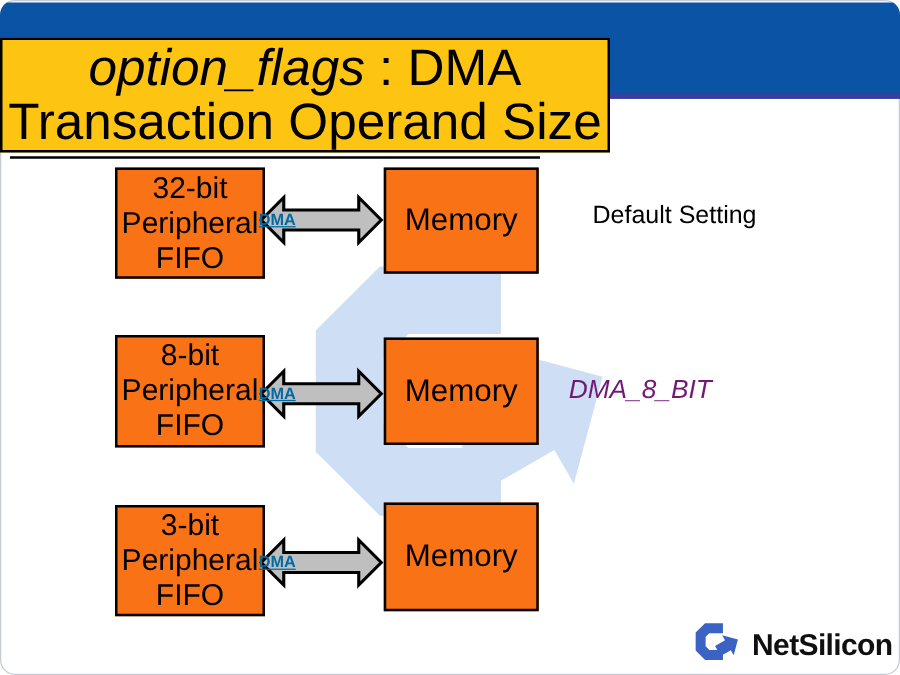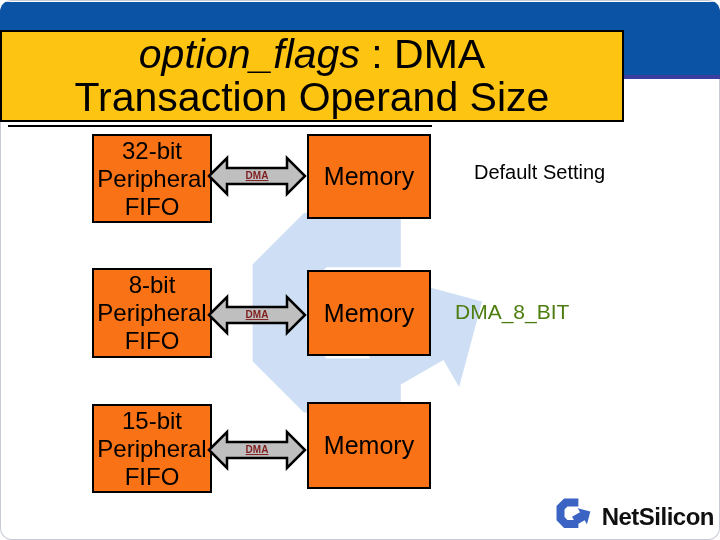--- a/index.html
+++ b/index.html
@@ -3,21 +3,21 @@
 <meta charset="utf-8">
 <style>
   html,body{margin:0;padding:0;background:#fff;}
   .slide{
     position:relative;width:720px;height:540px;background:#ffffff;overflow:hidden;
     font-family:"Liberation Sans", sans-serif;border-radius:12px;
     box-shadow: inset 0 0 0 1px #c6cbd4;
   }
   .top-bar{position:absolute;left:0;top:2px;width:720px;height:73px;background:#0B53A5;border-bottom:4px solid #3B3E9F;z-index:0;}
   .title-box{
-    position:absolute;left:0;top:30px;width:624px;height:92px;background:#FDC512;
+    position:absolute;left:0;top:30px;width:488px;height:92px;background:#FDC512;
     border:2px solid #000;box-sizing:border-box;z-index:3;
     display:flex;flex-direction:column;justify-content:center;align-items:center;
   }
   .title-line{font-size:41px;line-height:43px;color:#000;white-space:nowrap;}
   .title-line i{font-style:italic;}
   .rule{position:absolute;left:8px;top:125px;width:424px;height:2px;background:#000;z-index:2;}
 
   .watermark{position:absolute;left:228px;top:196px;width:300px;height:285px;color:#CEDFF5;z-index:1;}
 
   .box{
@@ -28,26 +28,26 @@
   .mem{width:124px;left:307px;font-size:25px;}
   .r1.fifo{top:134px;height:89px;} .r1.mem{top:134px;height:85px;}
   .r2.fifo{top:268px;height:90px;} .r2.mem{top:270px;height:86px;}
   .r3.fifo{top:404px;height:89px;} .r3.mem{top:402px;height:87px;}
 
   .arrow{position:absolute;left:207px;width:100px;height:48px;z-index:2;}
   .r1.arrow{top:152px;} .r2.arrow{top:291px;} .r3.arrow{top:426px;}
   .arrow svg{position:absolute;left:0;top:0;width:100%;height:100%;}
   .arrow-label{
     position:absolute;left:0;right:0;top:50%;transform:translateY(-54%);
-    text-align:center;font-size:10px;font-weight:bold;color:#7f1d1d;text-decoration:underline;
+    font-size:13px;font-weight:bold;color:#0369a1;text-decoration:underline;
   }
 
   .annotation{position:absolute;z-index:2;white-space:nowrap;}
   .annotation.plain{color:#000;font-size:20px;left:474px;top:161px;}
-  .annotation.flag{color:#4d7c0f;font-size:21px;}
+  .annotation.flag{color:#701a75;font-size:21px;font-style:italic;}
   .annotation.f2{left:455px;top:300px;}
   .annotation.f3{left:452px;top:437px;}
 
   .footer-logo{position:absolute;right:6px;bottom:2px;display:flex;align-items:center;gap:2px;z-index:2;}
   .footer-icon{width:50px;height:42px;color:#3A63C4;}
   .footer-text{font-size:24px;font-weight:bold;color:#101010;letter-spacing:-0.5px;}
   .defs{position:absolute;width:0;height:0;overflow:hidden;}
 </style>
 </head>
 <body>
@@ -92,21 +92,21 @@
   <div class="box fifo r2">8-bit Peripheral FIFO</div>
   <div class="arrow r2">
     <svg viewBox="0 0 100 48">
         <use href="#dblarrow" xlink:href="#dblarrow"></use>
       </svg>
     <span class="arrow-label">DMA</span>
   </div>
   <div class="box mem r2">Memory</div>
   <div class="annotation flag f2">DMA_8_BIT</div>
 
-  <div class="box fifo r3">15-bit Peripheral FIFO</div>
+  <div class="box fifo r3">3-bit Peripheral FIFO</div>
   <div class="arrow r3">
     <svg viewBox="0 0 100 48">
         <use href="#dblarrow" xlink:href="#dblarrow"></use>
       </svg>
     <span class="arrow-label">DMA</span>
   </div>
   <div class="box mem r3">Memory</div>
 
   <div class="footer-logo">
     <svg class="footer-icon" viewBox="0 0 100 100">

